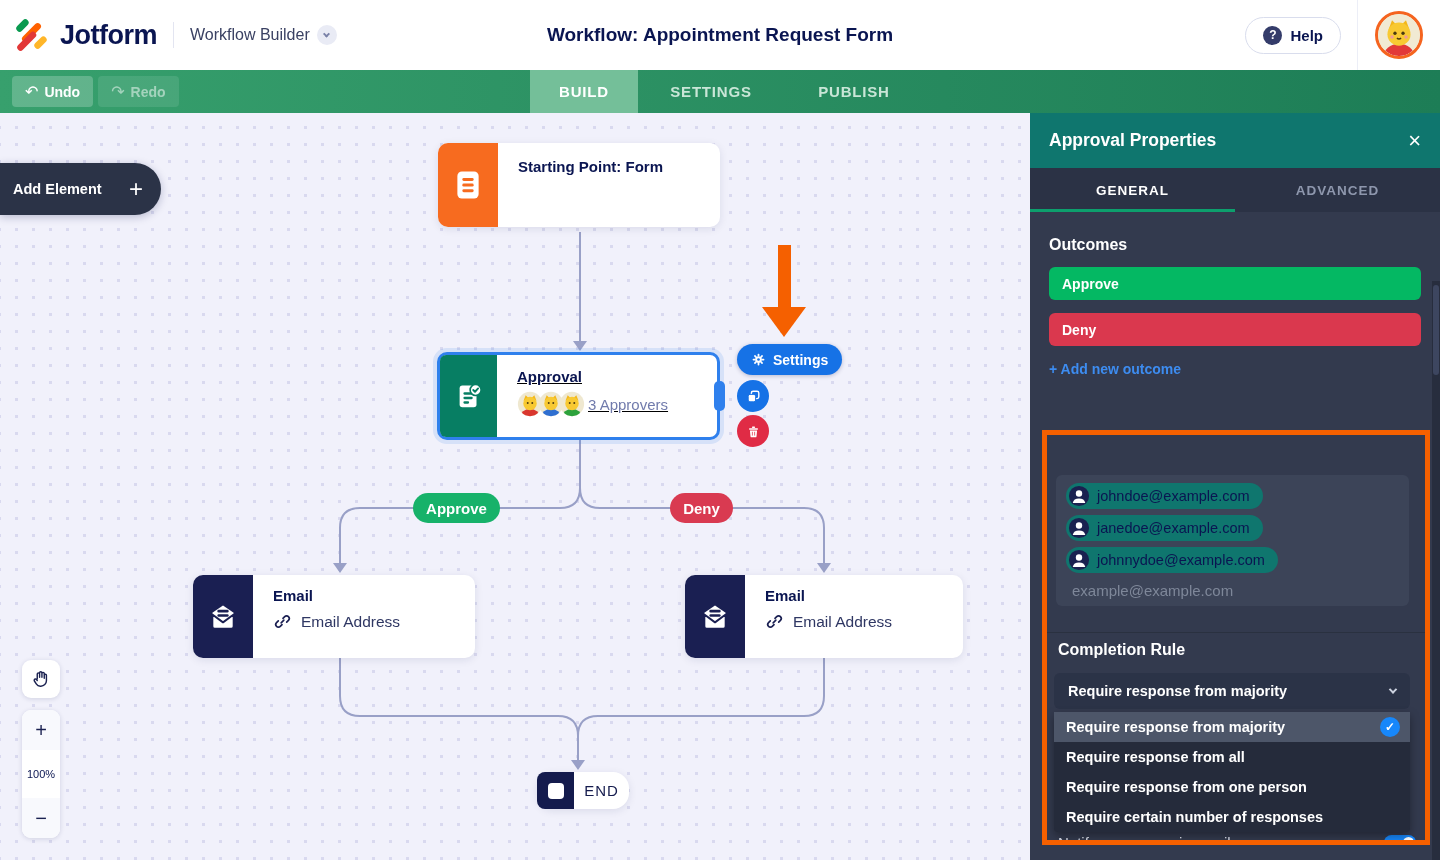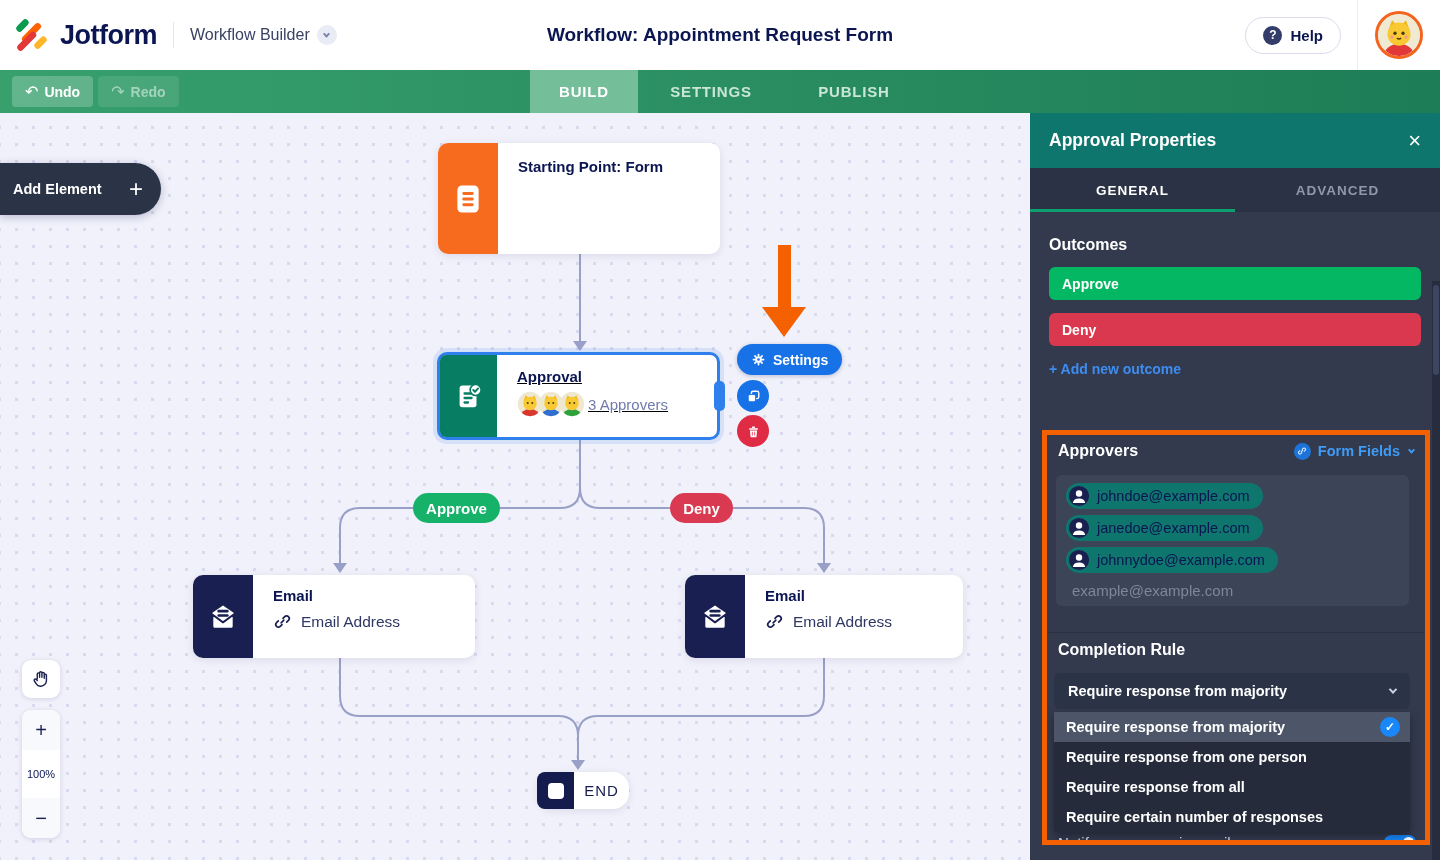--- a/index.html
+++ b/index.html
@@ -38,21 +38,21 @@
   
   .canvas { position:absolute; top:113px; left:0; width:1030px; height:747px; background:#f1f1fb;
             background-image:radial-gradient(#d9d9ef 1.6px, transparent 1.7px); background-size:17px 17px; background-position:8px 6px; }
   .edges { position:absolute; top:0; left:0; width:1030px; height:747px; }
 
   .node { position:absolute; background:#fff; border-radius:10px; box-shadow:0 2px 8px rgba(20,25,80,.10); display:flex; }
   .node-ic { flex:0 0 60px; border-radius:10px 0 0 10px; display:flex; align-items:center; justify-content:center; }
   .node-body { flex:1; padding:15px 16px 0 20px; }
   .node-title { font-size:15px; font-weight:700; color:#0a1551; }
   .node-sub { font-size:16.5px; color:#2f3763; margin-top:9px; }
-  .start-node { left:438px; top:30px; width:282px; height:111px; }
+  .start-node { left:438px; top:30px; width:282px; height:84px; }
   .start-node .node-ic { background:#f76b1f; }
 
   .approval-node { left:437px; top:239px; width:283px; height:88px; border:3px solid #2f80ed; box-shadow:0 0 0 4px rgba(47,128,237,.14);text-decoration:underline; }
   .approval-node .node-ic { flex-basis:57px; background:#077e63; border-radius:6px 0 0 6px; }
   .approval-node .node-body { padding-top:13px; }
   .approver-row { display:flex; align-items:center; gap:8px; margin-top:6px; }
   .cats { display:flex; }
   .cats svg { margin-right:-5px; }
   .approver-count { font-size:15px; color:#717bac; }
   .notch { position:absolute; right:-8px; top:50%; transform:translateY(-50%); width:11px; height:30px; border-radius:5px; background:#2f80ed; }
@@ -433,34 +433,20 @@
 
     <div class="outcomes">
       <div class="sec-h">Outcomes</div>
       <div class="outcome-bar ok">Approve</div>
       <div class="outcome-bar no">Deny</div>
       <span class="add-outcome">+ Add new outcome</span>
     </div>
 
     <div class="hl-box">
       <div class="hl-in">
-        <div class="appr-h-row">
-          <span class="sec-h">Approvers</span>
-          <span class="ff-link">
-            <span class="ff-ic">
-              <svg viewBox="0 0 24 24" width="10" height="10" fill="none" stroke="#dcebff" stroke-width="2.6" stroke-linecap="round">
-                <path d="M10.3 13.7 L13.7 10.3"></path>
-                <path d="M12.6 8 l2.2-2.2 a3.3 3.3 0 0 1 4.7 4.7 L17.3 12.7"></path>
-                <path d="M11.4 16 l-2.2 2.2 a3.3 3.3 0 0 1 -4.7 -4.7 L6.7 11.3"></path>
-              </svg>
-            </span>
-            <span>Form Fields</span>
-            <span class="chev"></span>
-          </span>
-        </div>
 
         <div class="appr-box">
           <div class="chip">
             <svg viewBox="0 0 24 24" width="22" height="22">
               <circle cx="12" cy="12" r="11" fill="#1a2150"></circle>
               <circle cx="12" cy="9.3" r="3.5" fill="#fff"></circle>
               <path d="M5.2 19.5 a6.9 5.6 0 0 1 13.6 0 Z" fill="#fff"></path>
             </svg>
             <span>johndoe@example.com</span>
           </div>
@@ -495,24 +481,24 @@
           <span class="notify-label">Notify approvers via email</span>
           <span class="toggle"></span>
         </div>
 
         <div class="dd">
           <div class="dd-item sel">
             <span>Require response from majority</span>
             <span class="dd-check">✓</span>
           </div>
           <div class="dd-item">
+            <span>Require response from all</span>
+          </div>
+          <div class="dd-item">
             <span>Require response from one person</span>
-          </div>
-          <div class="dd-item">
-            <span>Require response from all</span>
           </div>
           <div class="dd-item">
             <span>Require certain number of responses</span>
           </div>
         </div>
       </div>
     </div>
 
     <div class="p-scroll">
         <div class="thumb"></div>

